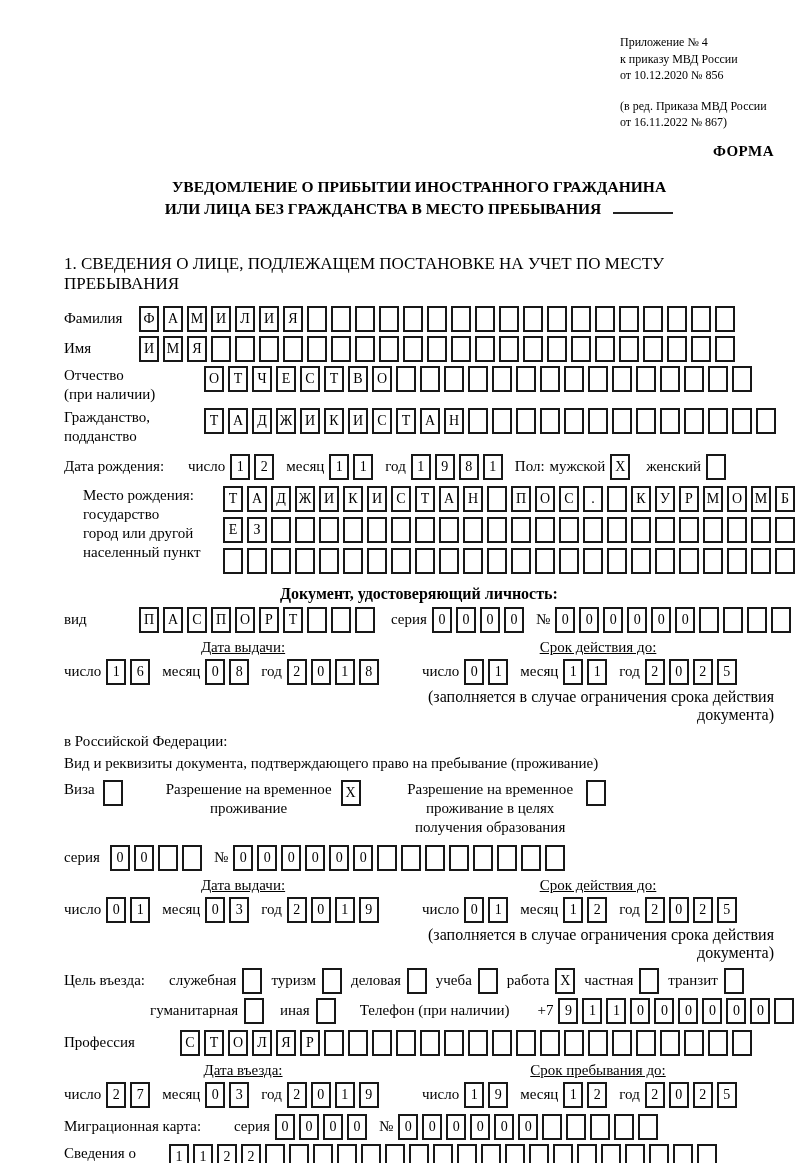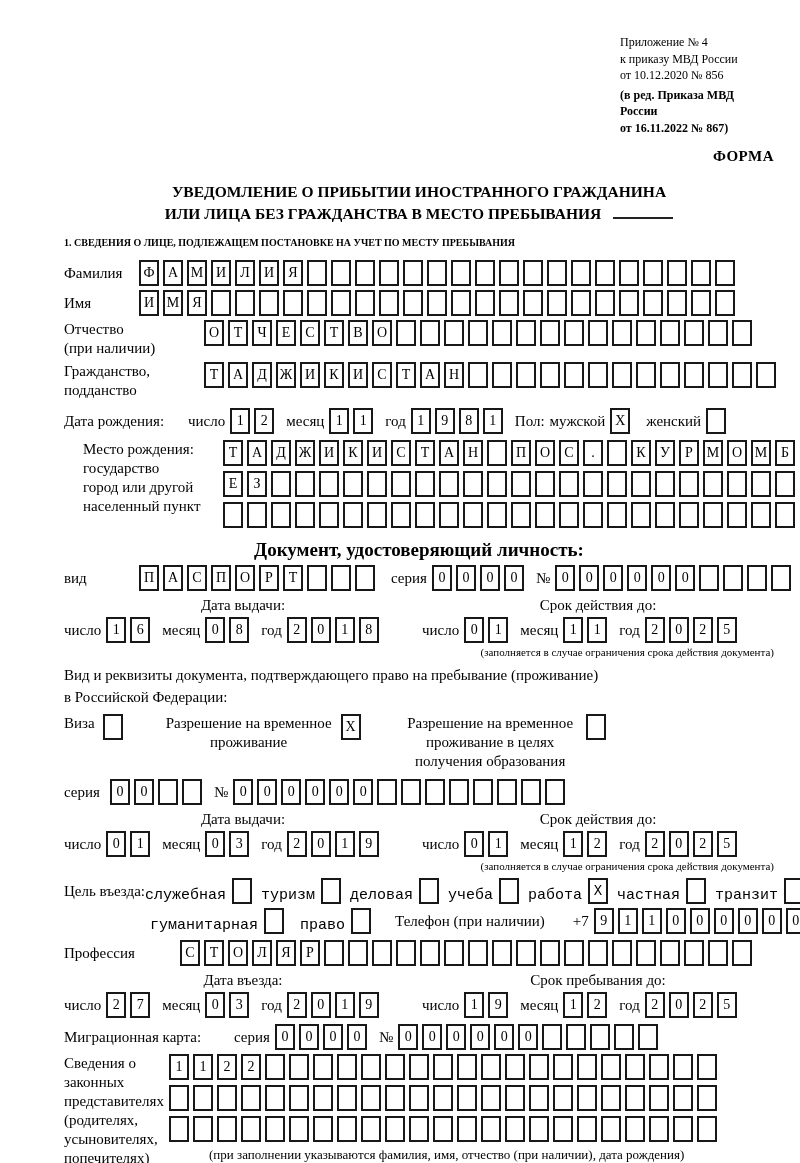--- a/index.html
+++ b/index.html
@@ -6,62 +6,62 @@
   html,body { margin:0; padding:0; }
   body {
     width:800px; height:1163px; overflow:hidden;
     background:#ffffff; color:#000;
     font-family:"Liberation Serif", serif;
     font-size:15px;
   }
   .page { padding:34px 26px 0 64px; position:relative; }
 
   .annex { margin-left:556px; font-size:12px; line-height:16.5px; }
-  .annex-note { margin-top:3px;font-weight:bold; }
+  .annex-note { margin-top:14px; }
   .forma { text-align:right; font-weight:bold; font-size:15px; margin-top:12px; letter-spacing:.5px; }
 
   .title { text-align:center; font-weight:bold; font-size:15.5px; margin-top:16px; line-height:22px; }
   .title-underline { display:inline-block; width:60px; border-bottom:2px solid #222; margin-left:12px; height:14px; }
 
-  .sec-heading { font-weight:bold; font-size:10px; margin-top:12px; margin-bottom:12px; }
+  .sec-heading { font-weight:normal; font-size:17px; margin-top:34px; margin-bottom:12px; }
 
   .frow { display:flex; align-items:center; margin-bottom:4px; }
   .frow.top { align-items:flex-start; }
   .flabel { flex:none; line-height:19px; }
   .lbl-block { flex:none; line-height:19px; }
   .w75 { width:75px; } .w45 { width:46px; } .w140 { width:140px; } .w115 { width:116px; } .w105 { width:105px; } .w170 { width:170px; }
 
   .cells { display:flex; flex:none; flex-wrap:nowrap; }
   .cell {
     flex:none; width:20px; height:26px;
     border:2px solid #181818; margin-right:4px;
     text-align:center; font-size:14px; line-height:22px;
     background:#fff;
   }
   .cellrows .cells { margin-bottom:5px; }
 
   .dlabel { margin-right:5px; flex:none; }
   .ml8 { margin-left:8px; } .ml12 { margin-left:12px; }
 
-  .doc-heading { text-align:center; font-weight:bold; font-size:19px; margin:6px 0 4px 0; }
+  .doc-heading { text-align:center; font-weight:bold; font-size:16px; margin:6px 0 4px 0; }
 
   .datecols { display:flex; margin-top:6px; margin-bottom:6px; }
   .dc-left { width:358px; flex:none; }
   .dc-right { flex:1; }
-  .dc-head { text-align:center; margin-bottom:3px; }
+  .dc-head { text-align:center; margin-bottom:3px;text-decoration:underline; }
   .dc-row { display:flex; align-items:center; }
-  .note { font-size:11px; text-align:right; margin-top:3px; }
+  .note { font-size:16px; text-align:right; margin-top:3px; }
 
   .res-head { line-height:22px; }
   .options { display:flex; align-items:flex-start; margin-top:6px; margin-bottom:8px;gap:24px; }
   .opt { display:flex; align-items:flex-start; }
   .opt-text { text-align:center; line-height:19px; margin-right:8px; }
   .opt + .opt { margin-left:14px; }
 
-  .purpose { display:flex; align-items:flex-end; margin-right:9px;font-family:Liberation Mono, monospace; }
+  .purpose { display:flex; align-items:center; margin-right:9px; }
   .purpose .cell { margin-left:6px; margin-right:0; }
 
   .caption { font-size:13px; margin:2px 0 0 150px; }
 </style>
 </head>
 <body>
 
 <div class="page">
 
   <div class="annex">
@@ -406,22 +406,22 @@
             <span class="cell">0</span>
             <span class="cell">2</span>
             <span class="cell">5</span>
           </span>
       </div>
       <div class="note">(заполняется в случае ограничения срока действия документа)</div>
     </div>
   </div>
 
   <div class="res-head">
+    <div>в Российской Федерации:</div>
     <div>Вид и реквизиты документа, подтверждающего право на пребывание (проживание)</div>
-    <div>в Российской Федерации:</div>
   </div>
 
   <div class="options">
     <span class="opt">
       <span class="opt-text">Виза</span>
       <span class="cell"></span>
     </span>
     <span class="opt">
       <span class="opt-text" style="width:168px;">
         <div>Разрешение на временное</div>
@@ -508,21 +508,21 @@
             <span class="cell">0</span>
             <span class="cell">2</span>
             <span class="cell">5</span>
           </span>
       </div>
       <div class="note">(заполняется в случае ограничения срока действия документа)</div>
     </div>
   </div>
 
   <div class="frow">
-    <span class="flabel" style="margin-right:0;">Цель въезда:</span>
+    <span class="flabel" style="margin-right:24px;">Цель въезда:</span>
     <span class="purpose">
       <span>служебная</span>
       <span class="cell"></span>
     </span>
     <span class="purpose">
       <span>туризм</span>
       <span class="cell"></span>
     </span>
     <span class="purpose">
       <span>деловая</span>
@@ -545,21 +545,21 @@
       <span class="cell"></span>
     </span>
   </div>
 
   <div class="frow" style="padding-left:86px;">
     <span class="purpose" style="margin-right:16px;">
       <span>гуманитарная</span>
       <span class="cell"></span>
     </span>
     <span class="purpose" style="margin-right:24px;">
-      <span>право</span>
+      <span>иная</span>
       <span class="cell"></span>
     </span>
     <span class="dlabel" style="margin-right:28px;">Телефон (при наличии)</span>
     <span class="dlabel">+7</span>
     <span class="cells">
         <span class="cell">9</span>
         <span class="cell">1</span>
         <span class="cell">1</span>
         <span class="cell">0</span>
         <span class="cell">0</span>

